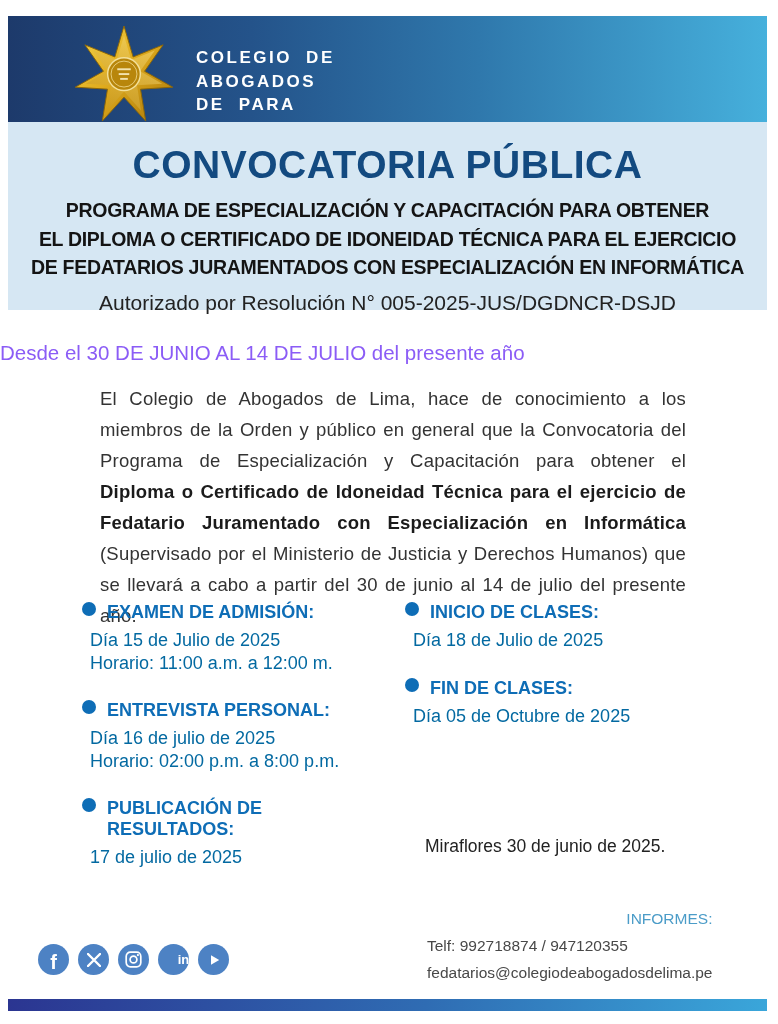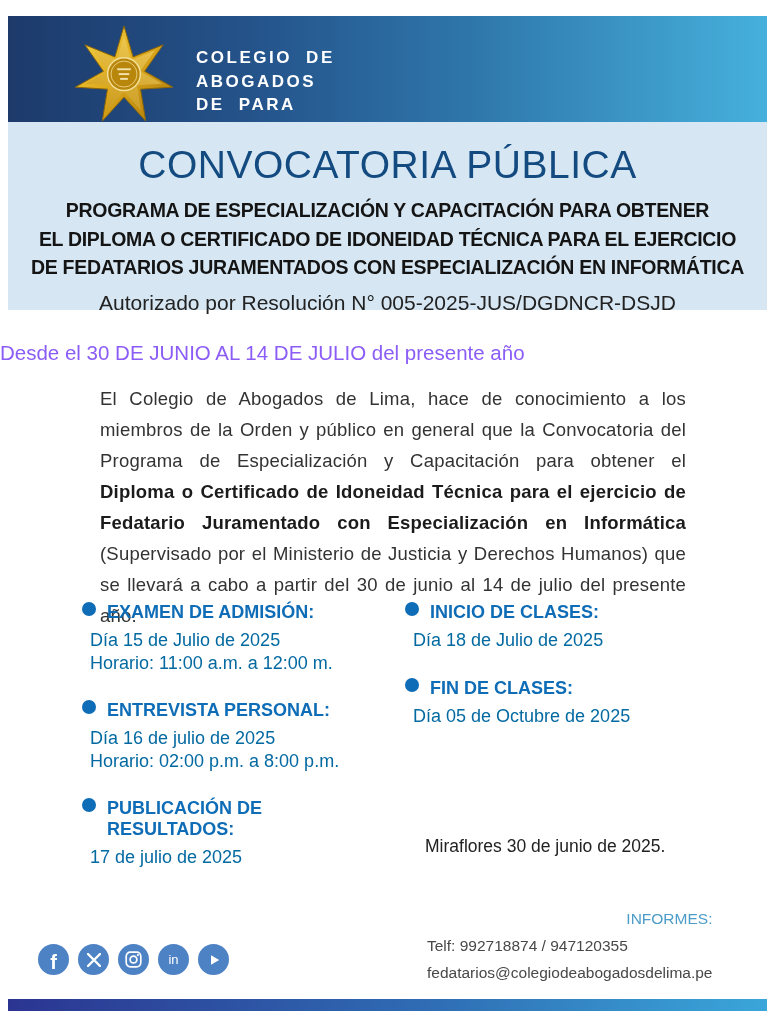--- a/index.html
+++ b/index.html
@@ -10,21 +10,21 @@
   
   .header-band { position:absolute; left:8px; top:16px; width:759px; height:106px;
     background:linear-gradient(90deg,#1d3a6b 0%,#24538a 32%,#2f78ac 62%,#46b0dc 100%); }
   .star-logo { position:absolute; left:74px; top:26px; width:100px; height:100px; z-index:2; }
   .org-name { position:absolute; left:196px; top:46px; z-index:2; color:#ffffff;
     font-size:17px; font-weight:700; letter-spacing:2.5px; word-spacing:7px; line-height:23.5px; }
 
   
   .banner { position:absolute; left:8px; top:122px; width:759px; height:188px;
     background:#d6e7f3; text-align:center; }
-  .banner-title { padding-top:21px; font-size:39px; font-weight:400; color:#134a80; letter-spacing:0.5px; }
+  .banner-title { padding-top:21px; font-size:39px; font-weight:700; color:#134a80; letter-spacing:0.5px; }
   .banner-sub { margin-top:9px; font-size:19.5px; font-weight:700; color:#141414; line-height:28.5px; letter-spacing:-0.3px; }
   .banner-auth { margin-top:9px; font-size:21px; font-weight:400; color:#222222; }
 
   
   .date-heading { position:absolute; left:0; top:341px; width:100%; 
     color:#8b5cf6; font-weight:400; font-size:20.5px; }
   .body-par { position:absolute; left:100px; top:383px; width:586px;
     font-size:18.5px; line-height:31px; color:#333333; text-align:justify; letter-spacing:0.2px; }
   .body-par .b { font-weight:700; color:#1b1b1b; }
 
@@ -40,21 +40,21 @@
 
   .informes { position:absolute; left:427px; top:905px; font-size:15.5px; line-height:27px; }
   .informes-label { color:#4b9cc8;text-align:right; }
   .informes-line { color:#484848; }
 
   
   .social { position:absolute; left:38px; top:944px; display:flex; gap:9px; }
   .social-icon { width:31px; height:31px; border-radius:50%; background:#4d82c4; color:#ffffff;
     display:flex; align-items:center; justify-content:center; cursor:pointer; }
   .social-icon .fb { font-size:20px; font-weight:700; line-height:1; transform:translateY(2px); }
-  .social-icon .in { font-size:13px; font-weight:400; line-height:1; }
+  .social-icon .in { font-size:13px; font-weight:700; line-height:1;padding-left:20px; }
   .social-icon svg { display:block; }
 
   .footer-bar { position:absolute; left:8px; top:999px; width:759px; height:12px;
     background:linear-gradient(90deg,#2b3591 0%,#2f6cb3 55%,#3aa6da 100%); }
 </style>
 </head>
 <body>
 
 <div class="page">
 

